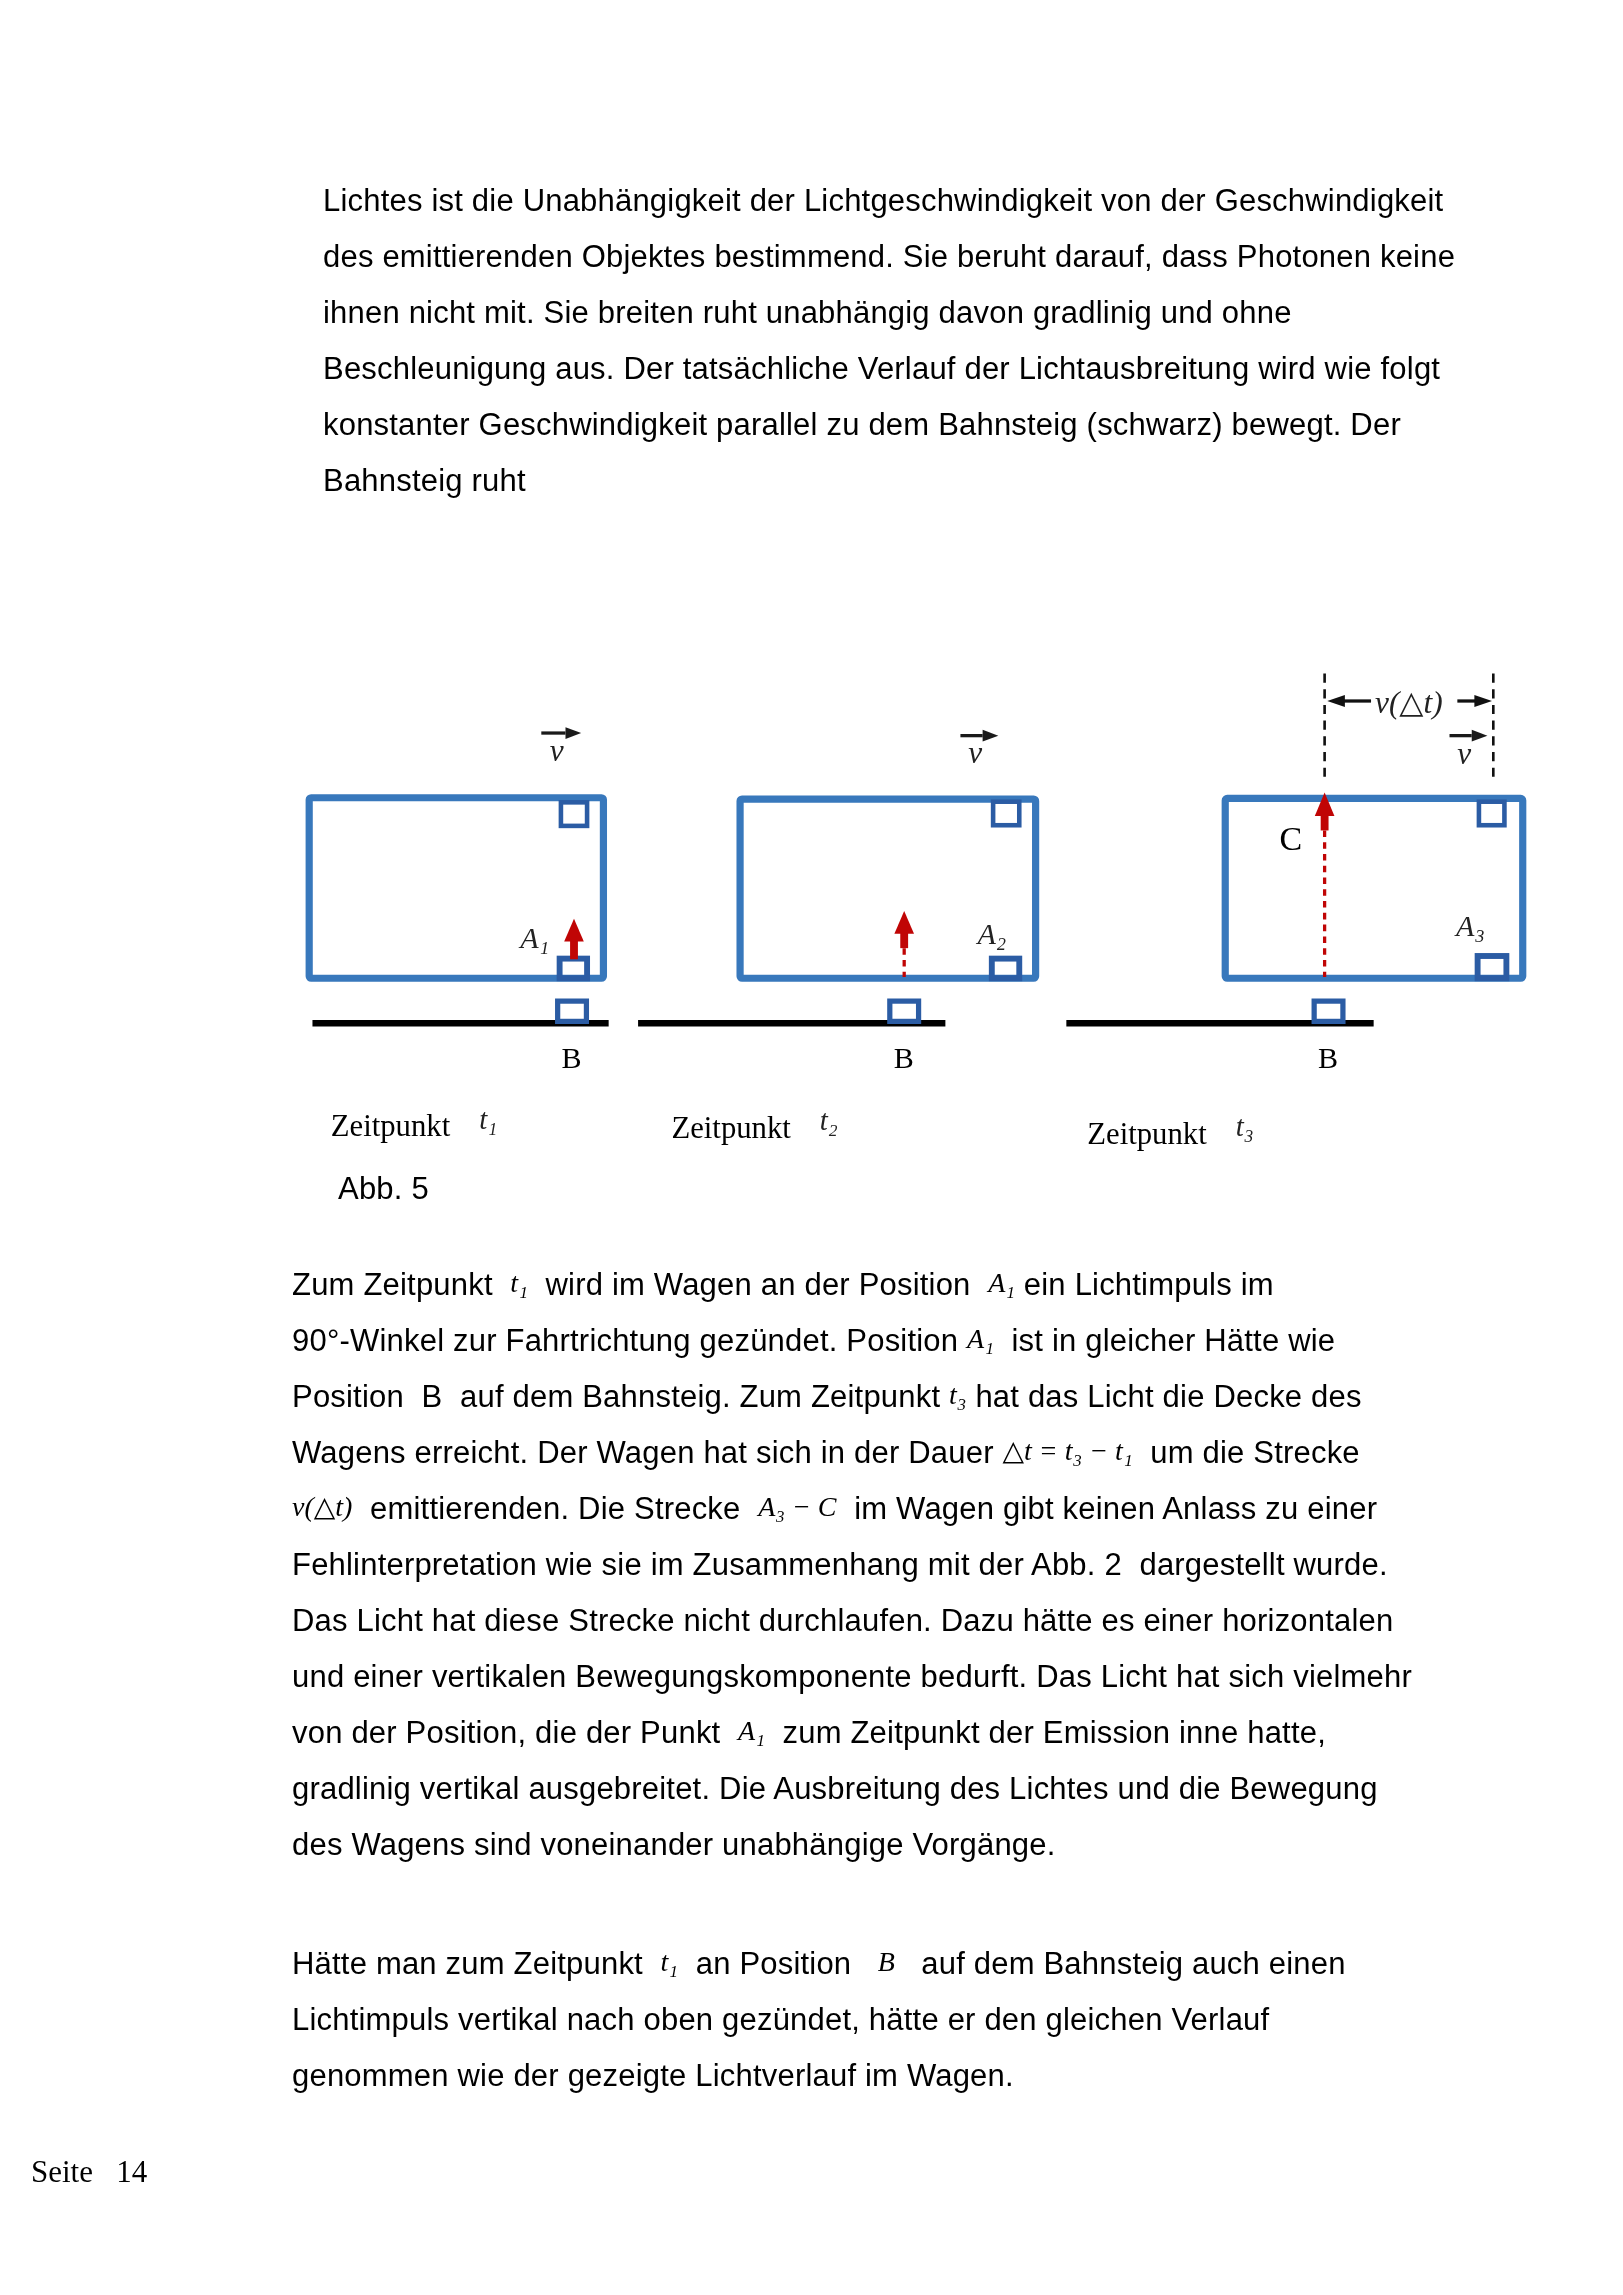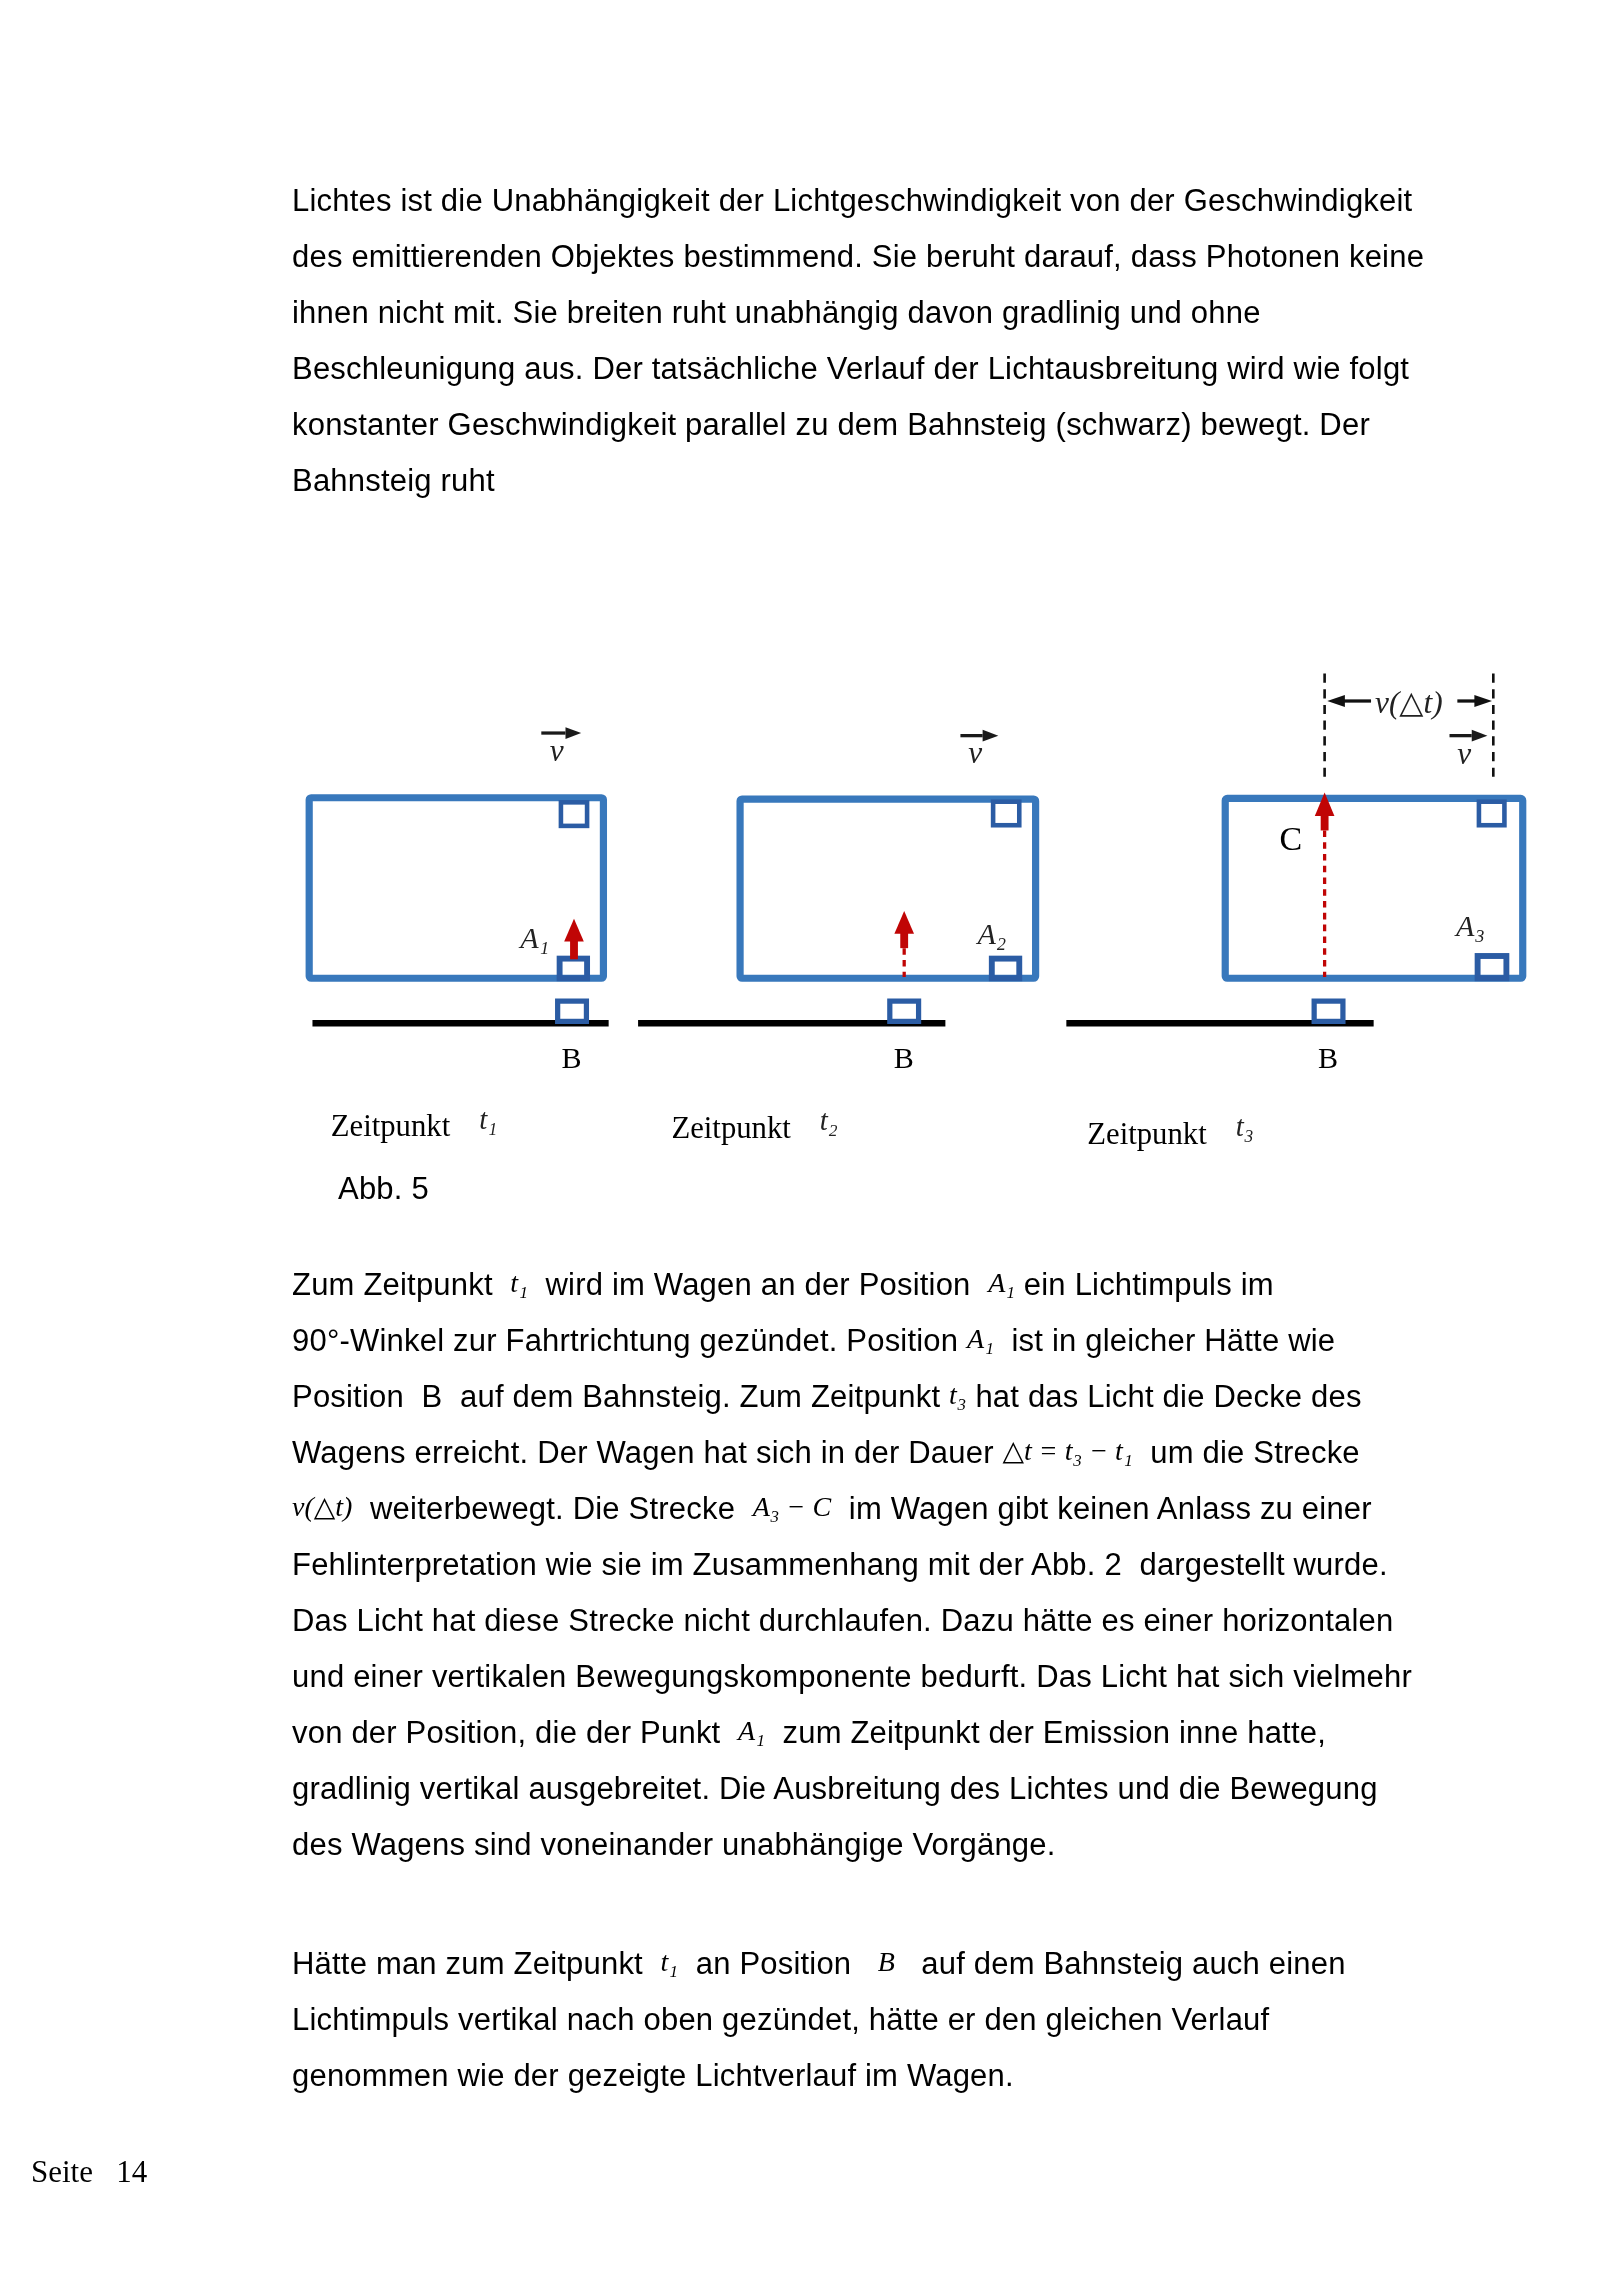--- a/index.html
+++ b/index.html
@@ -18,21 +18,21 @@
   .tB{font-family:"Liberation Serif","DejaVu Serif",serif;font-size:46px;fill:#000;}
   .tC{font-family:"Liberation Serif","DejaVu Serif",serif;font-size:52px;fill:#000;}
   .tZ{font-family:"Liberation Serif","DejaVu Serif",serif;font-size:47px;fill:#000;}
   .tT{font-family:"Liberation Serif","DejaVu Serif","DejaVu Sans",serif;font-style:italic;font-size:44px;fill:#222;}
 </style>
 </head>
 <body>
 
 <div class="page">
 
-  <div class="para" style="top:173px;">
+  <div class="para" style="top:173px;margin-left:31px;">
     <div class="line">Lichtes ist die Unabhängigkeit der Lichtgeschwindigkeit von der Geschwindigkeit</div>
     <div class="line">des emittierenden Objektes bestimmend. Sie beruht darauf, dass Photonen keine</div>
     <div class="line">ihnen nicht mit. Sie breiten ruht unabhängig davon gradlinig und ohne</div>
     <div class="line">Beschleunigung aus. Der tatsächliche Verlauf der Lichtausbreitung wird wie folgt</div>
     <div class="line">konstanter Geschwindigkeit parallel zu dem Bahnsteig (schwarz) bewegt. Der</div>
     <div class="line">Bahnsteig ruht</div>
   </div>
 
   <svg class="figure" width="1624" height="510" viewBox="0 0 2482 780">
 
@@ -111,21 +111,21 @@
     </g>
   </svg>
 
   <div class="caption" style="left:338px;top:1171px;">Abb. 5</div>
 
   <div class="para" style="top:1257px;">
     <div class="line"><span>Zum Zeitpunkt  </span><span class="m">t₁</span><span>  wird im Wagen an der Position  </span><span class="m">A₁</span><span> ein Lichtimpuls im</span></div>
     <div class="line"><span>90°-Winkel zur Fahrtrichtung gezündet. Position </span><span class="m">A₁</span><span>  ist in gleicher Hätte wie</span></div>
     <div class="line"><span>Position  B  auf dem Bahnsteig. Zum Zeitpunkt </span><span class="m">t₃</span><span> hat das Licht die Decke des</span></div>
     <div class="line"><span>Wagens erreicht. Der Wagen hat sich in der Dauer </span><span class="m">△t = t₃ − t₁</span><span>  um die Strecke</span></div>
-    <div class="line"><span class="m">v(△t)</span><span>  weiterbewegt. Die Strecke  </span><span class="m">A₃ − C</span><span>  im Wagen gibt keinen Anlass zu einer</span></div>
+    <div class="line"><span class="m">v(△t)</span><span>  emittierenden. Die Strecke  </span><span class="m">A₃ − C</span><span>  im Wagen gibt keinen Anlass zu einer</span></div>
     <div class="line">Fehlinterpretation wie sie im Zusammenhang mit der Abb. 2  dargestellt wurde.</div>
     <div class="line">Das Licht hat diese Strecke nicht durchlaufen. Dazu hätte es einer horizontalen</div>
     <div class="line">und einer vertikalen Bewegungskomponente bedurft. Das Licht hat sich vielmehr</div>
     <div class="line"><span>von der Position, die der Punkt  </span><span class="m">A₁</span><span>  zum Zeitpunkt der Emission inne hatte,</span></div>
     <div class="line">gradlinig vertikal ausgebreitet. Die Ausbreitung des Lichtes und die Bewegung</div>
     <div class="line">des Wagens sind voneinander unabhängige Vorgänge.</div>
   </div>
 
   <div class="para" style="top:1936px;">
     <div class="line"><span>Hätte man zum Zeitpunkt  </span><span class="m">t₁</span><span>  an Position   </span><span class="m">B</span><span>   auf dem Bahnsteig auch einen</span></div>

